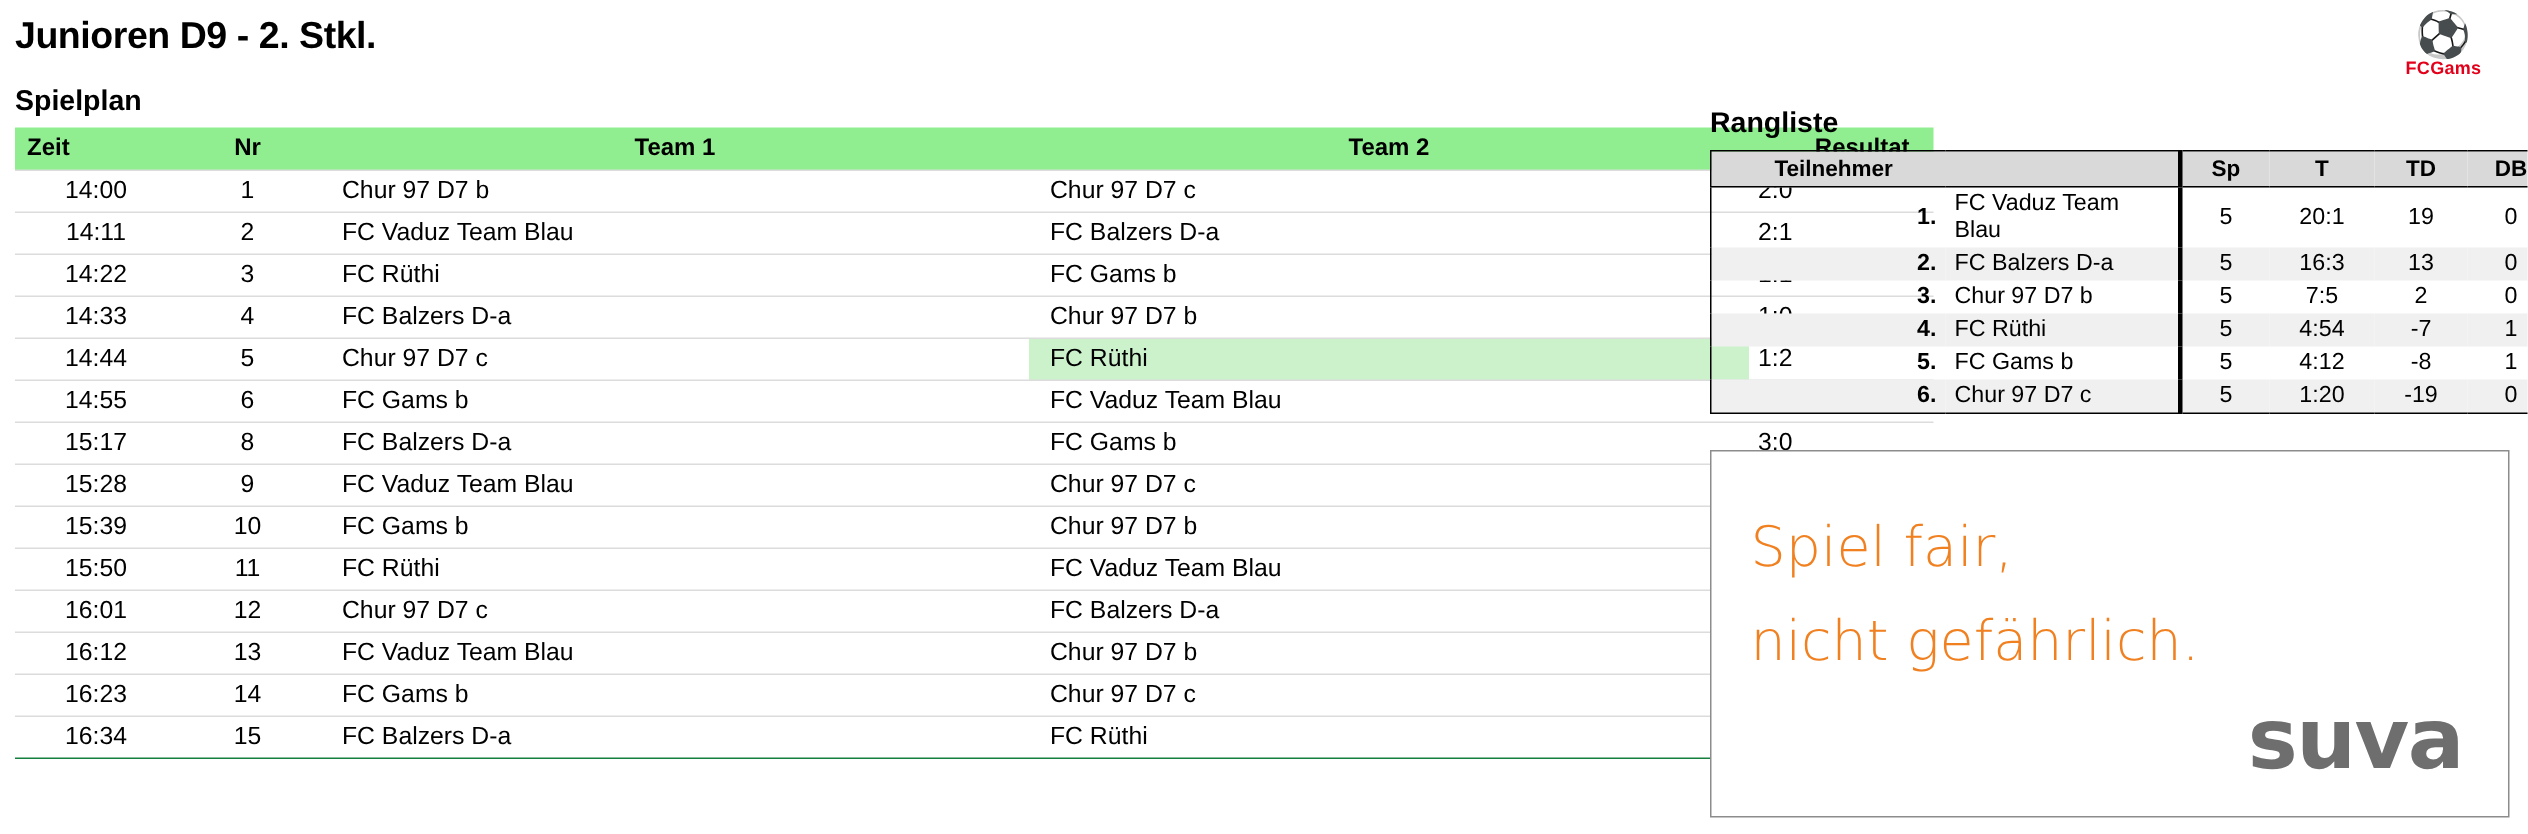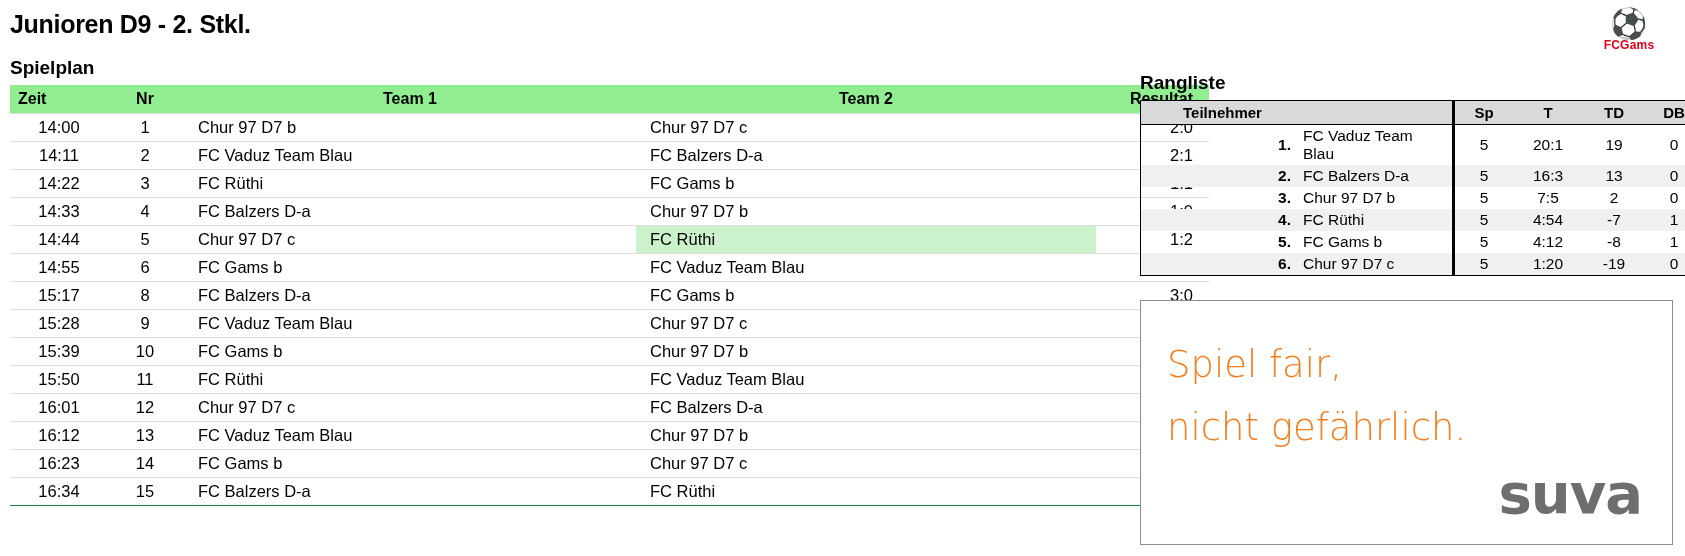--- a/index.html
+++ b/index.html
@@ -40,41 +40,41 @@
   table.sched {
     border-collapse: collapse;
     width: 1095px;
     table-layout: fixed;
     font-size: 16.5px;
   }
   table.sched thead th {
     background: #90ee90;
     font-weight: bold;
     font-size: 16px;
-    padding: 5px 10px;
+    padding: 5px 20px;
     border: none;
     text-align: center;
   }
   table.sched thead th.zeit   { width: 78px;  text-align: left; padding-left: 8px;}
   table.sched thead th.nr     { width: 58px;  }
   table.sched thead th.team1  { width: 432px; }
   table.sched thead th.team2  { width: 440px; }
   table.sched thead th.res    { width: 87px;  text-align: right; padding-right: 16px;}
 
   table.sched tbody td {
     padding: 4px 6px;
     border-bottom: 1px solid #dcdcdc;
     white-space: nowrap;
     overflow: hidden;
     text-overflow: ellipsis;
   }
   table.sched tbody td.zeit  { text-align: center;  padding-left: 8px; }
   table.sched tbody td.nr    { text-align: center; }
   table.sched tbody td.team  { text-align: left;  padding-left: 14px; }
-  table.sched tbody td.res   { text-align: right; padding-right: 16px; }
+  table.sched tbody td.res   { text-align: left; padding-right: 16px; }
   table.sched tbody tr:last-child td { border-bottom: 1px solid #15803d; }
   table.sched tbody tr:first-child td { border-top: 1px solid #dcdcdc; }
 
   td.highlight { background: #ccf2cc; }
 
   
   #right-col {
     position: absolute;
     left: 1140px;
     top: 10px;

